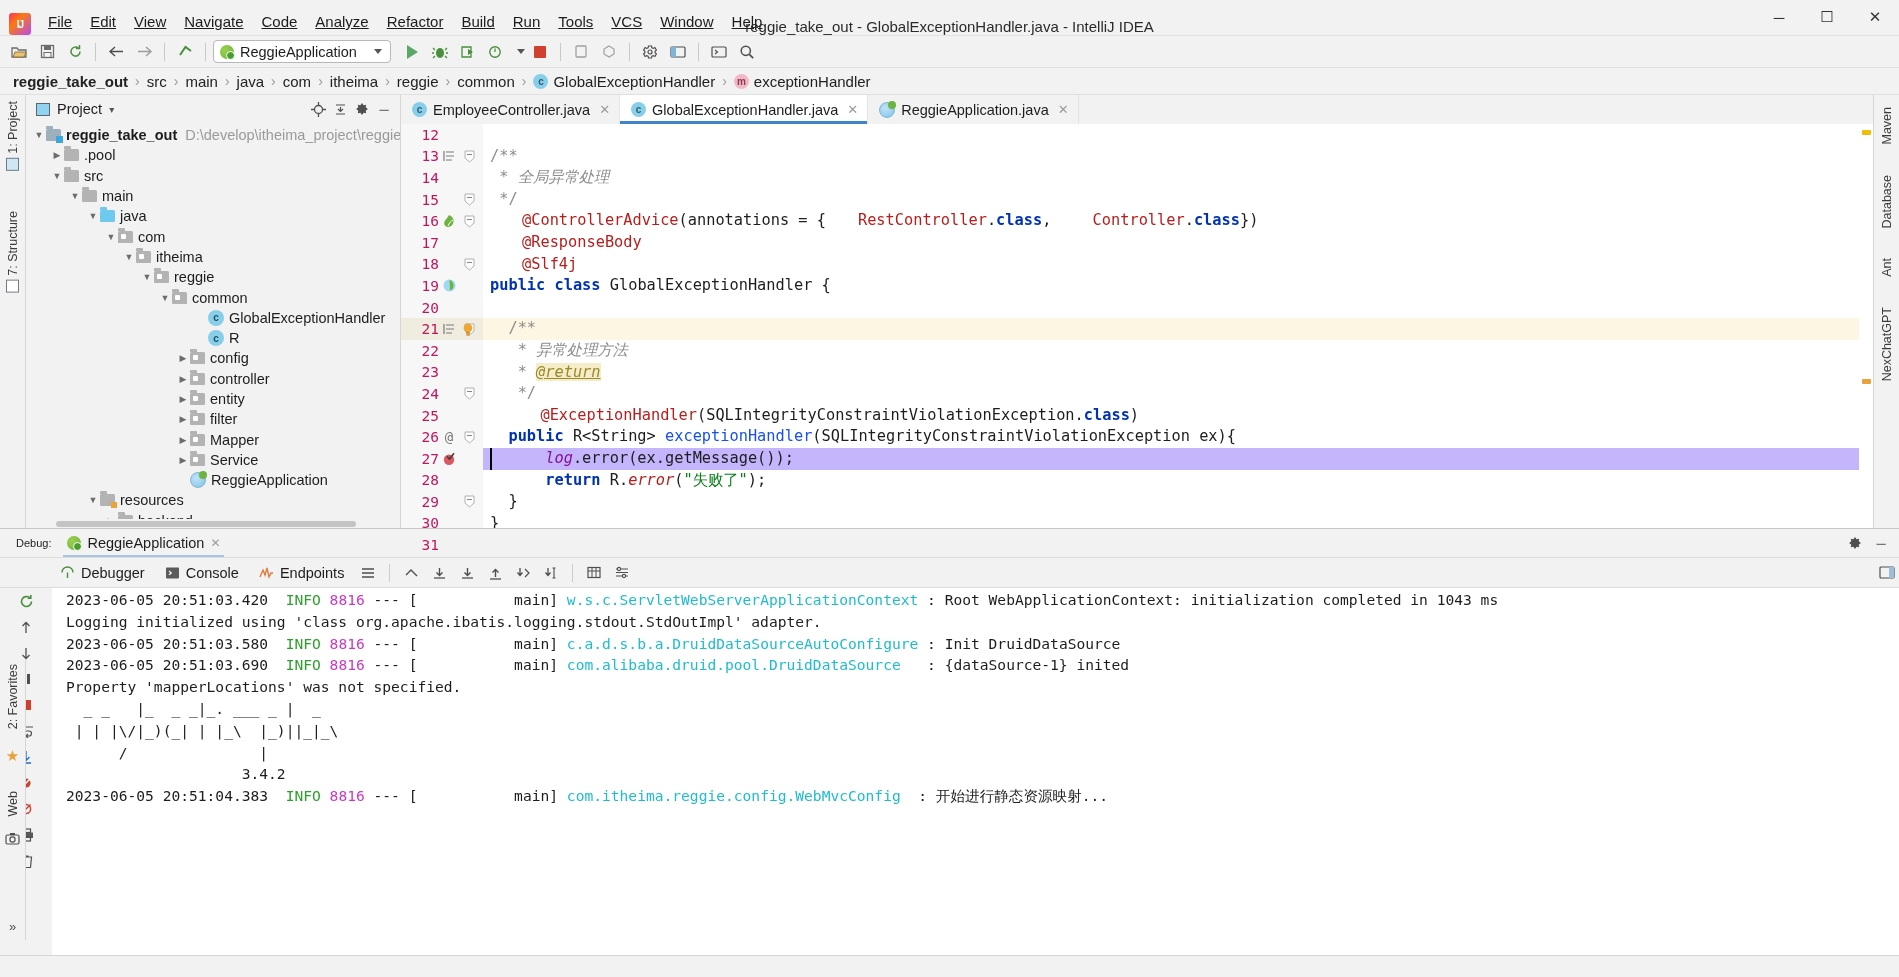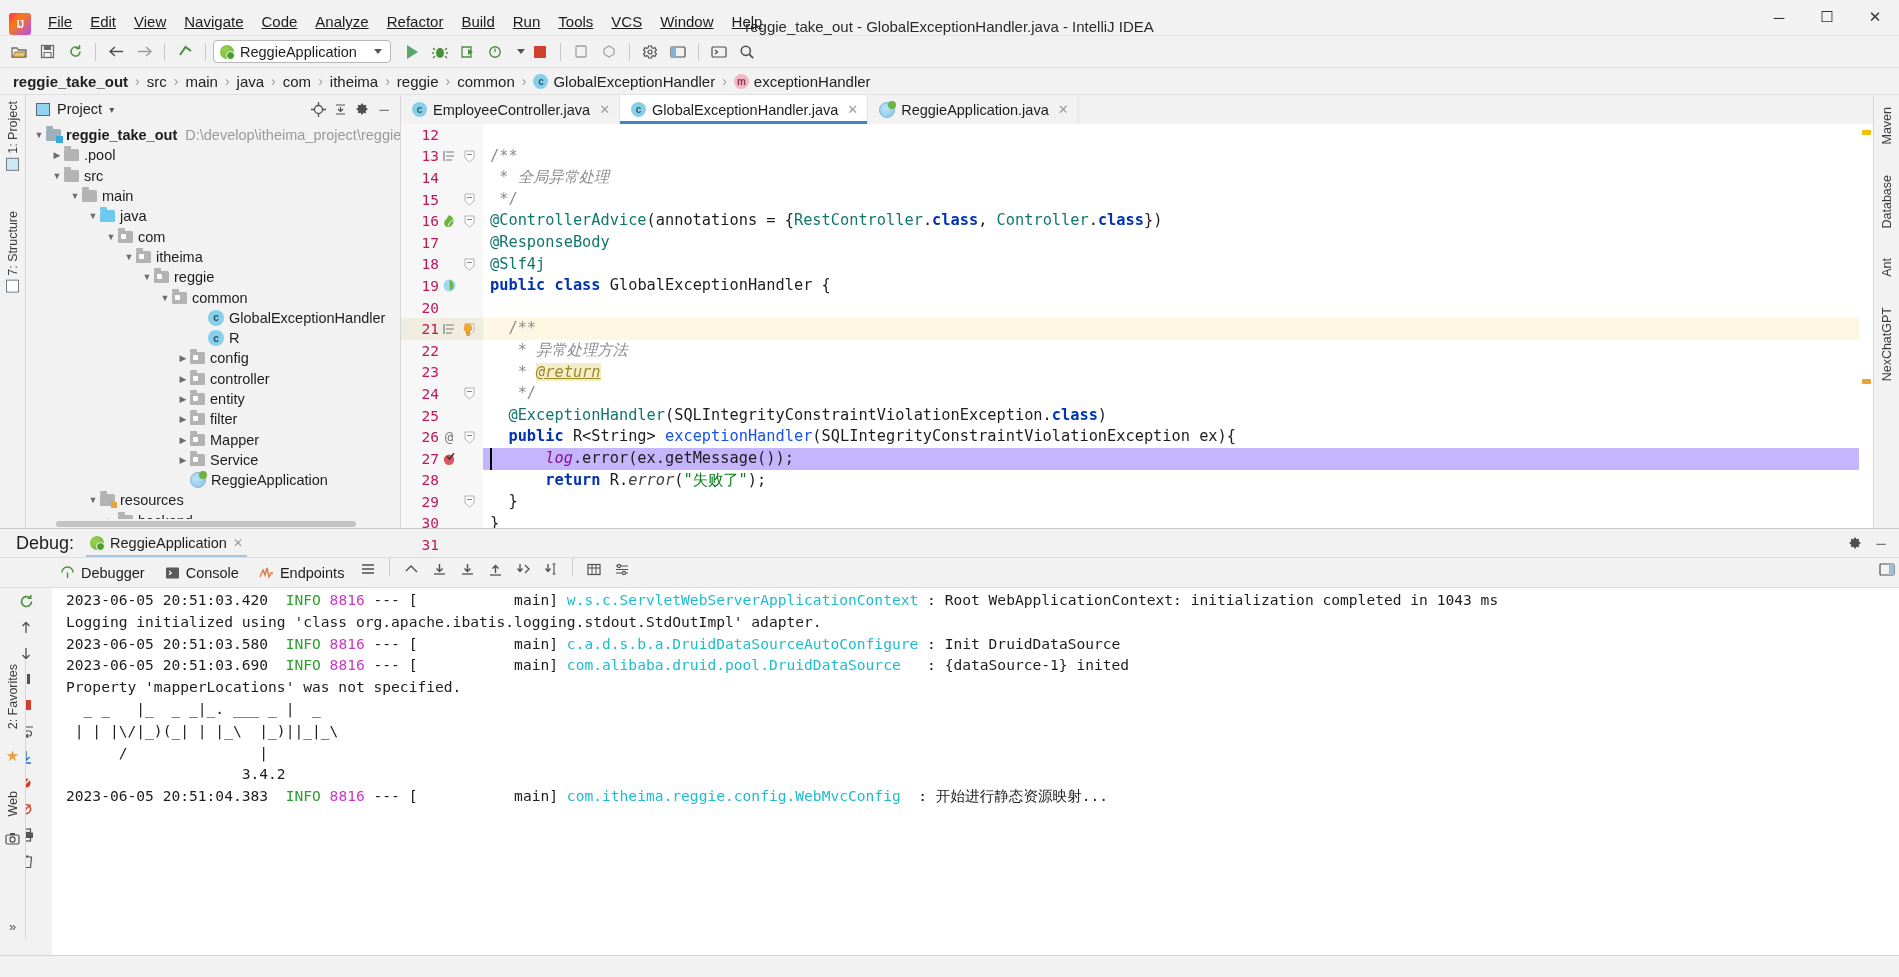--- a/index.html
+++ b/index.html
@@ -160,21 +160,21 @@
   .gutter-row { height: 21.6px; display: flex; align-items: center; position: relative; }
   .gnum { width: 38px; text-align: right; color: #be185d; font-size: 14.5px; }
   .gicon { width: 20px; display: flex; align-items: center; justify-content: center; }
   .gfold { width: 20px; display: flex; align-items: center; justify-content: center; color: #a0a0a0; font-size: 11px; }
   .code-pane { flex: 1; position: relative; overflow: hidden; background: #fff;
     font-family: "DejaVu Sans Mono", monospace; font-size: 15.3px; }
   .cline { height: 21.6px; line-height: 21.6px; white-space: pre; padding-left: 7px; }
   .cline.hl-yellow { background: #fdf6e3; }
   .cline.hl-red { background: #c4b5fd; }
   .k { color: #0033b3; font-weight: 600; margin-top: 20px; }
-  .ann { color: #0f766e; }
+  .ann { color: #b91c1c; margin-left: 32px; }
   .str { color: #067d17; }
   .cmt { color: #8c8c8c; }
   .cmt-i { color: #8c8c8c; font-style: italic; }
   .tag { color: #9a8a2a; font-style: italic; text-decoration: underline; background: #f5ecc8; }
   .typ { color: #1d1d1d; }
   .fld { color: #871094; font-style: italic; }
   .teal { color: #1750eb; }
 
   .ed-marker { position: absolute; right: 0; top: 0; bottom: 0; width: 14px; background: #fff; }
   .mk { position: absolute; right: 2px; width: 9px; height: 5px; border-radius: 1px; }
@@ -182,29 +182,29 @@
   
   .rrail {
     width: 26px; background: #f2f2f2; border-left: 1px solid #d6d6d6; flex: none;
     display: flex; flex-direction: column; align-items: center; padding-top: 6px; gap: 18px;
   }
   .rrail .rail-label { font-size: 12.5px; }
 
   
   .debugpanel { flex: none; background: #f2f2f2; border-top: 1px solid #c9c9c9; display: flex; flex-direction: column; }
   .dbg-head { height: 28px; display: flex; align-items: center; padding: 0 8px 0 16px; gap: 10px; flex: none; position: relative; }
-  .dbg-title { font-size: 18px; color: #1d1d1d; }
+  .dbg-title { font-size: 11px; color: #1d1d1d; }
   .dbg-tab {
     display: flex; align-items: center; gap: 6px; font-size: 14.5px; color: #1d1d1d;
     padding: 3px 6px 4px; position: relative;
   }
   .dbg-tab.active::after { content:""; position:absolute; left:2px; right:2px; bottom:-3px; height: 3px; background: #a5c5e3; }
   .dbg-head-right { margin-left: auto; display: flex; gap: 6px; align-items: center; }
 
-  .dbg-toolbar { height: 30px; display: flex; gap: 4px; padding-left: 52px; border-top: 1px solid #dcdcdc; background: #f2f2f2; flex:none; position: relative;}
+  .dbg-toolbar { height: 30px; display: flex; align-items: center; gap: 4px; padding-left: 52px; border-top: 1px solid #dcdcdc; background: #f2f2f2; flex:none; position: relative;}
   .dtab { display: flex; align-items: center; gap: 6px; font-size: 14.5px; color: #1d1d1d; padding: 2px 8px; }
   .dsep { width: 1px; height: 18px; background: #cdcdcd; margin: 0 5px; }
   .dbtn { width: 24px; height: 22px; display:flex; align-items:center;justify-content:center; color:#4c4c4c; font-size:13px; }
 
   .console-wrap { flex: 1; display: flex; min-height: 0; background: #fff; border-top: 1px solid #dcdcdc; }
   .console-rail { width: 52px; background: #f2f2f2; display: flex; flex-direction: column; align-items: center; gap: 0px; flex: none; }
   .crbtn { width: 26px; height: 26px; display:flex;align-items:center;justify-content:center;color:#4a4a4a;font-size:14px;}
   .console {
     flex: 1; overflow: hidden; background: #fff; font-family: "DejaVu Sans Mono", monospace;
     font-size: 14.6px; line-height: 21.8px; padding-left: 14px; padding-top: 1px; white-space: pre;
@@ -735,21 +735,21 @@
             <div class="cline"><span class="ann">@Slf4j</span></div>
             <div class="cline"><span class="k">public</span><span class="typ"> </span><span class="k">class</span><span class="typ"> GlobalExceptionHandler {</span></div>
             <div class="cline"></div>
             <div class="cline hl-yellow"><span class="cmt">  /**</span></div>
             <div class="cline"><span class="cmt">   * </span><span class="cmt-i">异常处理方法</span></div>
             <div class="cline"><span class="cmt">   * </span><span class="tag">@return</span></div>
             <div class="cline"><span class="cmt">   */</span></div>
             <div class="cline"><span class="ann">  @ExceptionHandler</span><span class="typ">(SQLIntegrityConstraintViolationException.</span><span class="k">class</span><span class="typ">)</span></div>
             <div class="cline"><span class="k">  public</span><span class="typ"> R&lt;String&gt; </span><span class="teal">exceptionHandler</span><span class="typ">(SQLIntegrityConstraintViolationException ex){</span></div>
             <div class="cline hl-red"><span class="typ">      </span><span class="fld">log</span><span class="typ">.error(ex.getMessage());</span></div>
-            <div class="cline"><span class="typ">      </span><span class="k">return</span><span class="typ"> R.</span><span class="cmt-i" style="color: #404040; font-style: italic;">error</span><span class="typ">(</span><span class="str">"失败了"</span><span class="typ">);</span></div>
+            <div class="cline"><span class="typ">      </span><span class="k">return</span><span class="typ"> R.</span><span class="cmt-i" style="color: #b91c1c; font-style: italic;">error</span><span class="typ">(</span><span class="str">"失败了"</span><span class="typ">);</span></div>
             <div class="cline"><span class="typ">  }</span></div>
             <div class="cline"><span class="typ">}</span></div>
             <div style="position: absolute; left: 7px; top: 324px; width: 1.8px; height: 21.6px; background: rgb(0, 0, 0);"></div>
           </div>
         <div class="ed-marker">
           <div class="mk" style="top:6px;background:#f0c000"></div>
           <div class="mk" style="top:255px;background:#e8a33d"></div>
         </div>
       </div>
     </div>

